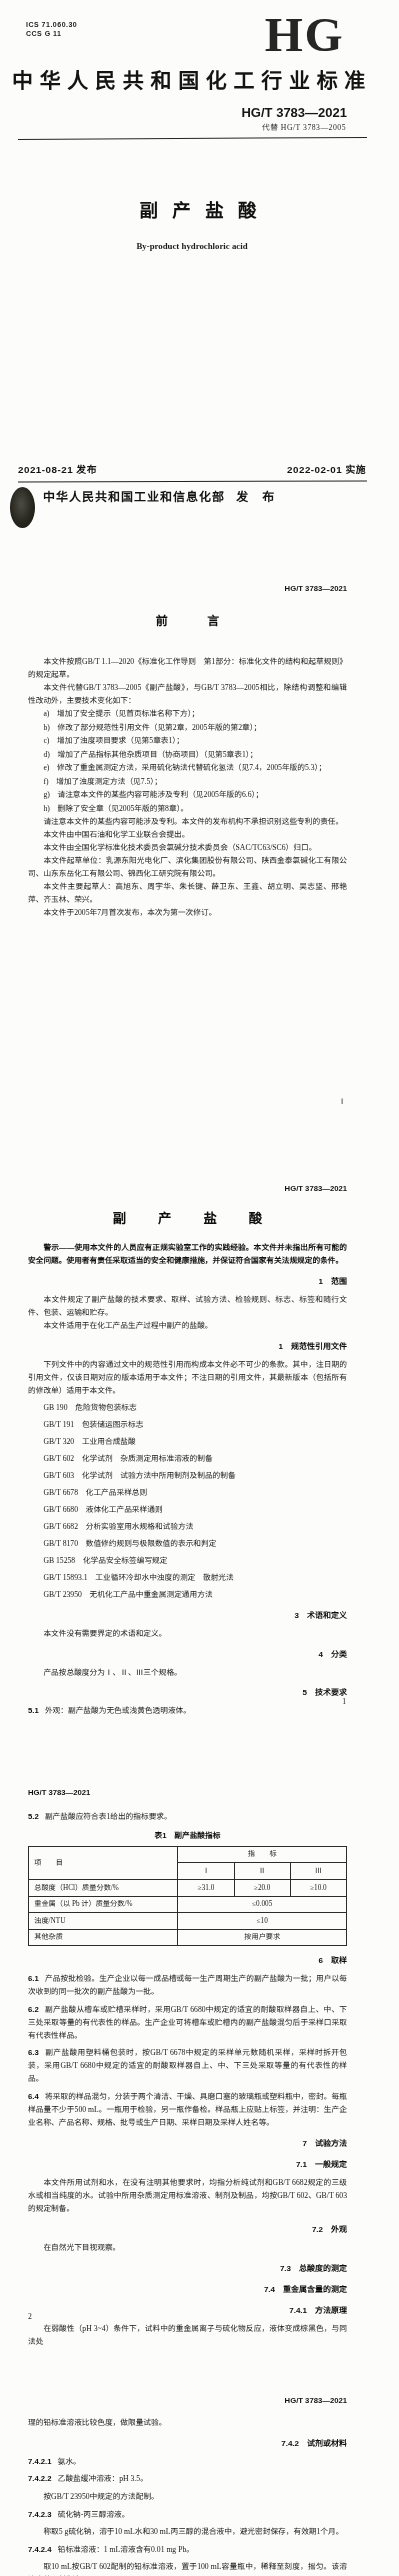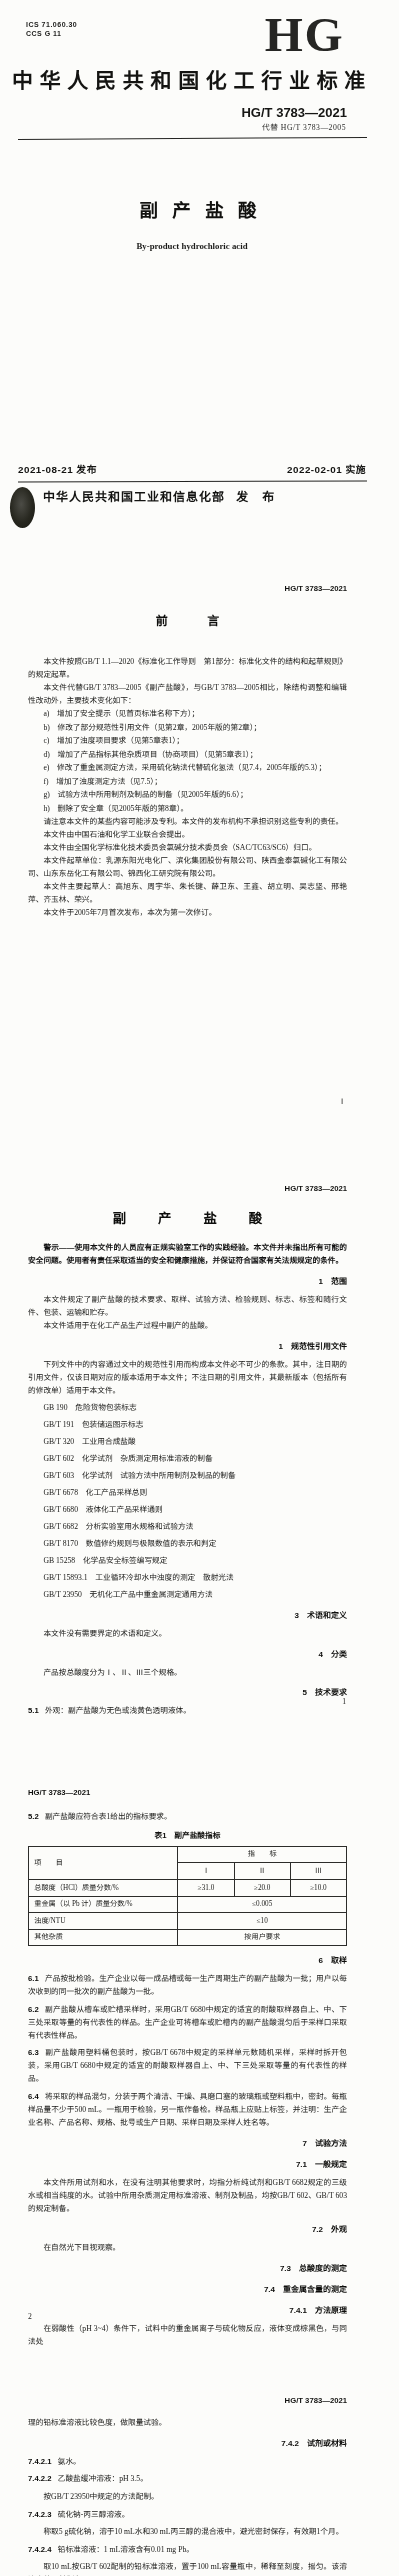--- a/index.html
+++ b/index.html
@@ -74,21 +74,21 @@
       <div class="page-body">
         <div class="doc-title">前　　言</div>
         <p class="b-p" style="margin-top: 26px;">本文件按照GB/T 1.1—2020《标准化工作导则　第1部分：标准化文件的结构和起草规则》的规定起草。</p>
         <p class="b-p">本文件代替GB/T 3783—2005《副产盐酸》，与GB/T 3783—2005相比，除结构调整和编辑性改动外，主要技术变化如下：</p>
         <p class="b-li">a)　增加了安全提示（见首页标准名称下方）；</p>
         <p class="b-li">b)　修改了部分规范性引用文件（见第2章，2005年版的第2章）；</p>
         <p class="b-li">c)　增加了浊度项目要求（见第5章表1）；</p>
         <p class="b-li">d)　增加了产品指标其他杂质项目（协商项目）（见第5章表1）；</p>
         <p class="b-li">e)　修改了重金属测定方法，采用硫化钠法代替硫化氢法（见7.4，2005年版的5.3）；</p>
         <p class="b-li">f)　增加了浊度测定方法（见7.5）；</p>
-        <p class="b-li">g)　试验方法中所用制剂及制品的制备（见2005年版的6.6）；</p>
+        <p class="b-li">g)　请注意本文件的某些内容可能涉及专利（见2005年版的6.6）；</p>
         <p class="b-li">h)　删除了安全章（见2005年版的第8章）。</p>
         <p class="b-p">请注意本文件的某些内容可能涉及专利。本文件的发布机构不承担识别这些专利的责任。</p>
         <p class="b-p">本文件由中国石油和化学工业联合会提出。</p>
         <p class="b-p">本文件由全国化学标准化技术委员会氯碱分技术委员会（SAC/TC63/SC6）归口。</p>
         <p class="b-p">本文件起草单位：乳源东阳光电化厂、滨化集团股份有限公司、陕西金泰氯碱化工有限公司、山东东岳化工有限公司、锦西化工研究院有限公司。</p>
         <p class="b-p">本文件主要起草人：高旭东、周宇华、朱长键、薛卫东、王鑫、胡立明、吴志坚、邢艳萍、齐玉林、荣兴。</p>
         <p class="b-p">本文件于2005年7月首次发布，本次为第一次修订。</p>
       </div>
       <div class="page-no right">Ⅰ</div>
     </section>

